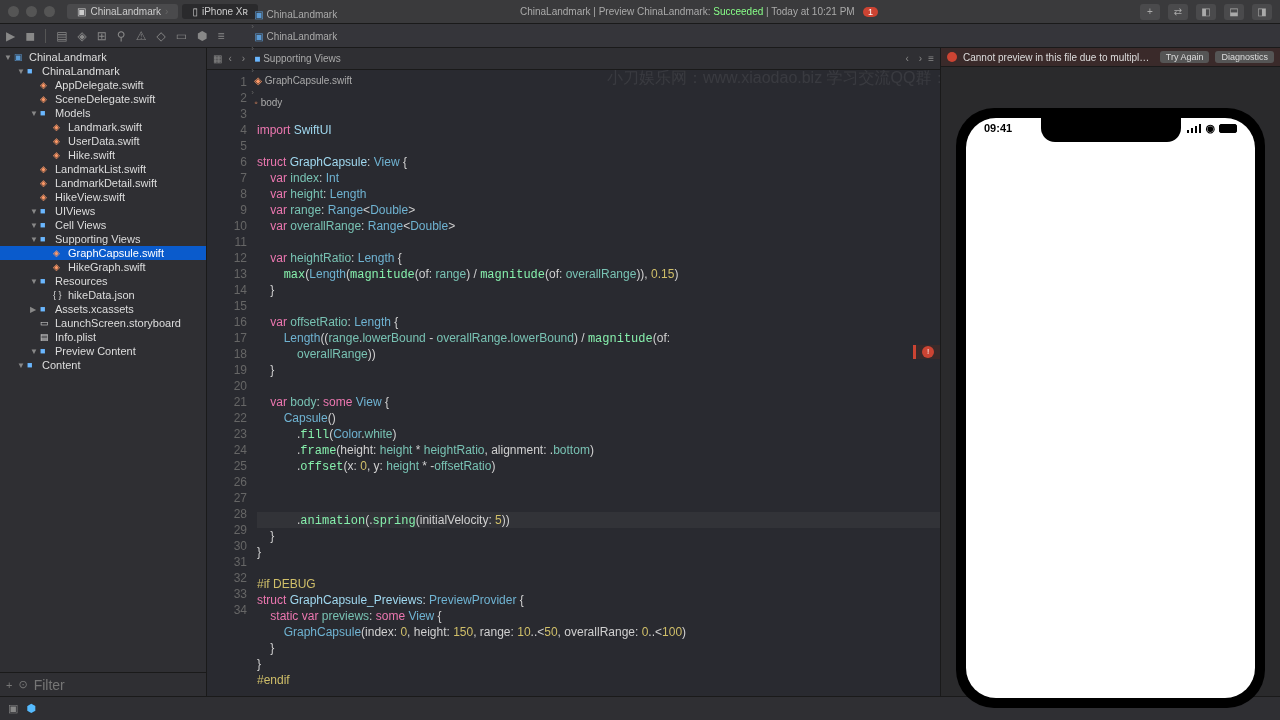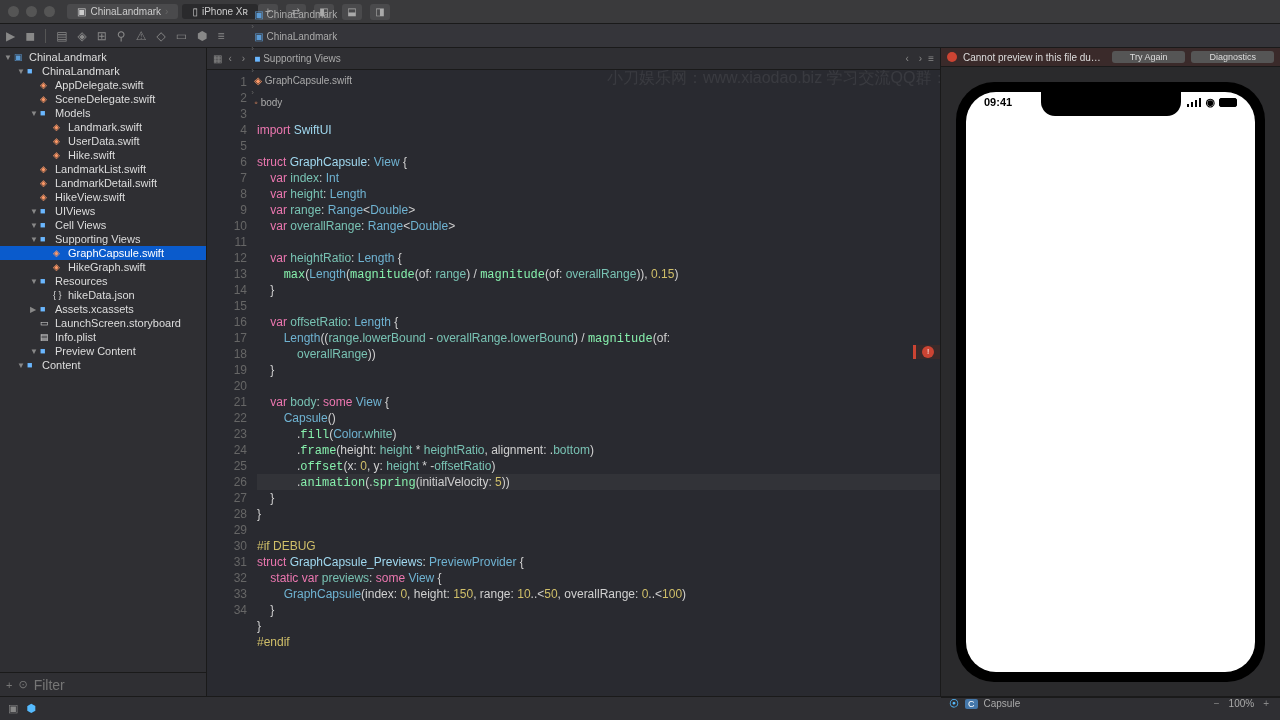--- a/index.html
+++ b/index.html
@@ -49,44 +49,44 @@
 .jumpbar { height: 22px; background: #2f2f33; display: flex; align-items: center; padding: 0 6px; font-size: 10px; color: #aaa; border-bottom: 1px solid #1a1a1a; gap: 2px; }
 .jumpbar .crumb { display: flex; align-items: center; gap: 3px; padding: 0 3px; }
 .jumpbar .chev { color: #666; font-size: 8px; }
 .jumpbar .nav-arrow { color: #888; padding: 0 4px; cursor: pointer; }
 
 .code-area { flex: 1; display: flex; font-family: "SF Mono", Menlo, monospace; font-size: 12px; line-height: 16px; overflow: hidden; position: relative; }
 .gutter { width: 50px; text-align: right; padding-right: 10px; color: #666; user-select: none; padding-top: 4px; }
 .gutter div { height: 16px; }
 .code { flex: 1; padding-top: 4px; white-space: pre; color: #d0d0d0; position: relative; }
 .code-line { height: 16px; }
-.code-line.hl { background: #323338; }
+.code-line.hl { background: #323338; margin-top: 38px; }
 
 
 .kw { color: #ec77b0; }
 .type { color: #a0d8ef; }
 .type2 { color: #6fb3d2; }
 .ident { color: #78c2b3; }
 .func { color: #86efac; font-family: Liberation Mono, monospace; }
 .num { color: #d0bf69; text-align: center; }
 .attr { color: #d0bf69; }
 
 .inline-err { position: absolute; right: 0; top: 275px; background: #3a2a2a; border-left: 3px solid #c43; color: #f88; font-size: 10px; padding: 1px 6px; display: flex; align-items: center; gap: 4px; font-family: -apple-system; max-width: 470px; white-space: nowrap; overflow: hidden; }
 .inline-err .icon { width: 12px; height: 12px; background: #c43; border-radius: 50%; color: #fff; font-size: 8px; display: flex; align-items: center; justify-content: center; }
 
 .watermark { position: absolute; top: 0; left: 400px; right: 0; text-align: center; color: rgba(255,255,255,0.08); font-size: 16px; font-family: sans-serif; pointer-events: none; white-space: nowrap; }
 
 
 .preview { width: 340px; background: #2a2a2c; border-left: 1px solid #1a1a1a; display: flex; flex-direction: column; }
 .prev-err { background: #3a2a2a; color: #ddd; font-size: 10px; padding: 3px 6px; display: flex; align-items: center; gap: 6px; border-bottom: 1px solid #1a1a1a; }
 .prev-err .dot { width: 10px; height: 10px; background: #c43; border-radius: 50%; flex-shrink: 0; }
 .prev-err .msg { flex: 1; white-space: nowrap; overflow: hidden; text-overflow: ellipsis; }
-.prev-err .btn { background: #555; padding: 1px 18px; border-radius: 3px; font-size: 9px; cursor: pointer; }
+.prev-err .btn { background: #555; padding: 1px 6px; border-radius: 3px; font-size: 9px; cursor: pointer; }
 .prev-canvas { flex: 1; display: flex; align-items: flex-start; justify-content: center; padding: 15px; }
-.phone { width: 310px; height: 600px; background: #000; border-radius: 38px; padding: 10px; position: relative; }
+.phone { width: 310px; height: 600px; background: #000; border-radius: 38px; padding: 10px; position: relative; margin-top: 26px; }
 .phone-screen { width: 100%; height: 100%; background: #fff; border-radius: 30px; position: relative; overflow: hidden; }
 .notch { position: absolute; top: 0; left: 50%; transform: translateX(-50%); width: 140px; height: 24px; background: #000; border-radius: 0 0 14px 14px; }
 .phone-status { position: absolute; top: 4px; width: 100%; display: flex; justify-content: space-between; padding: 0 18px; font-size: 11px; font-weight: 600; color: #000; }
 .phone-status .sig { display: flex; gap: 2px; align-items: flex-end; }
 .phone-status .bar { width: 2px; background: #000; }
 .phone-status .batt { width: 18px; height: 9px; border: 1px solid #000; border-radius: 2px; background: #000; }
 .prev-bottom { height: 22px; border-top: 1px solid #1a1a1a; display: flex; align-items: center; padding: 0 8px; font-size: 10px; color: #aaa; gap: 6px; }
 .prev-bottom .fill { flex: 1; }
 .prev-bottom .zbtn { cursor: pointer; color: #888; padding: 0 3px; }
 
@@ -107,20 +107,24 @@
   <div class="tb-tabs">
     <div class="tb-tab active">
       <span>▣</span>
       <span>ChinaLandmark</span>
       <span style="color:#666">›</span>
     </div>
     <div class="tb-tab">
       <span>▯</span>
       <span>iPhone Xʀ</span>
     </div>
+  </div>
+  <div class="tb-center">
+    <span>ChinaLandmark</span> | <span>Preview ChinaLandmark</span>: <span class="succ">Succeeded</span> | <span>Today at 10:21 PM</span>
+    &nbsp;&nbsp;<span class="err-badge">1</span>
   </div>
   <div class="tb-right">
     <div class="tb-btn">+</div>
     <div class="tb-btn">⇄</div>
     <div class="tb-btn">◧</div>
     <div class="tb-btn">⬓</div>
     <div class="tb-btn">◨</div>
   </div>
 </div>
 

